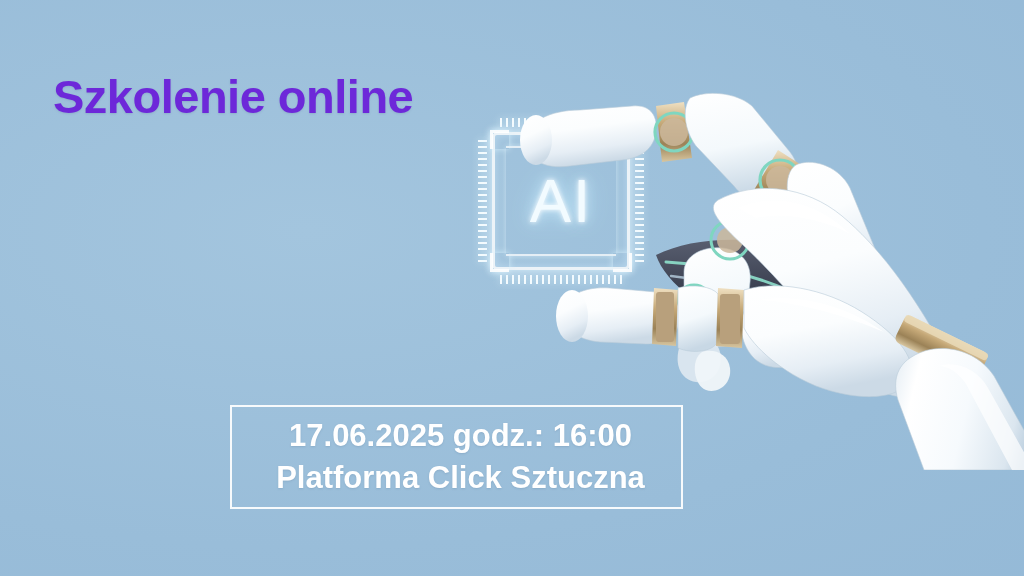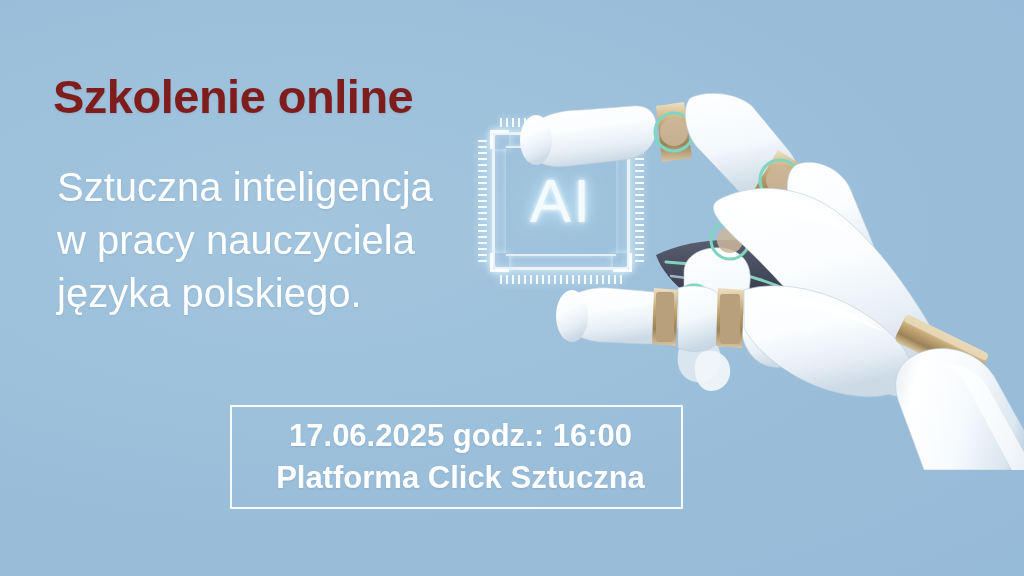--- a/index.html
+++ b/index.html
@@ -70,21 +70,21 @@
   
   .hand{
     position:absolute;left:506px;top:40px;width:540px;height:430px;
     pointer-events:none;
   }
 
   
   .title{
     position:absolute;left:53px;top:71px;
     font-size:47px;line-height:52px;font-weight:bold;
-    color:#7f1d1d;letter-spacing:-0.5px;
+    color:#6d28d9;letter-spacing:-0.5px;
     text-shadow:0 1px 2px rgba(90,125,155,.25);
   }
   .subtitle{
     position:absolute;left:57px;top:161px;width:430px;
     font-size:40px;line-height:53px;font-weight:400;
     color:#ffffff;
     text-shadow:0 1px 2px rgba(90,125,155,.20);
   }
   .event-box{
     position:absolute;left:230px;top:405px;width:453px;height:104px;
@@ -236,24 +236,19 @@
       <rect x="378" y="288" width="92" height="8" rx="4" fill="#e8d8b6" opacity="0.9"></rect>
     </g>
 
     <path d="M404 318 C 430 300, 470 308, 488 336
              L 540 430 L 418 430 L 392 360 C 386 340, 392 326, 404 318 Z" fill="url(#armG)" stroke="#b9cbd9" stroke-width="0.6"></path>
     <path d="M432 326 C 452 320, 472 330, 482 348 L 528 430 L 506 430 L 460 344 C 452 332, 442 326, 432 326 Z" fill="#ffffff" opacity="0.7"></path>
   </svg>
 
   <div class="title">Szkolenie online</div>
 
-  <div class="subtitle">
-    <div>Sztuczna inteligencja</div>
-    <div>w pracy nauczyciela</div>
-    <div>języka polskiego.</div>
-  </div>
 
   <div class="event-box">
     <div class="event-line">17.06.2025 godz.: 16:00</div>
     <div class="event-line">Platforma Click Sztuczna</div>
   </div>
 
 </div>
 
 </body></html>

